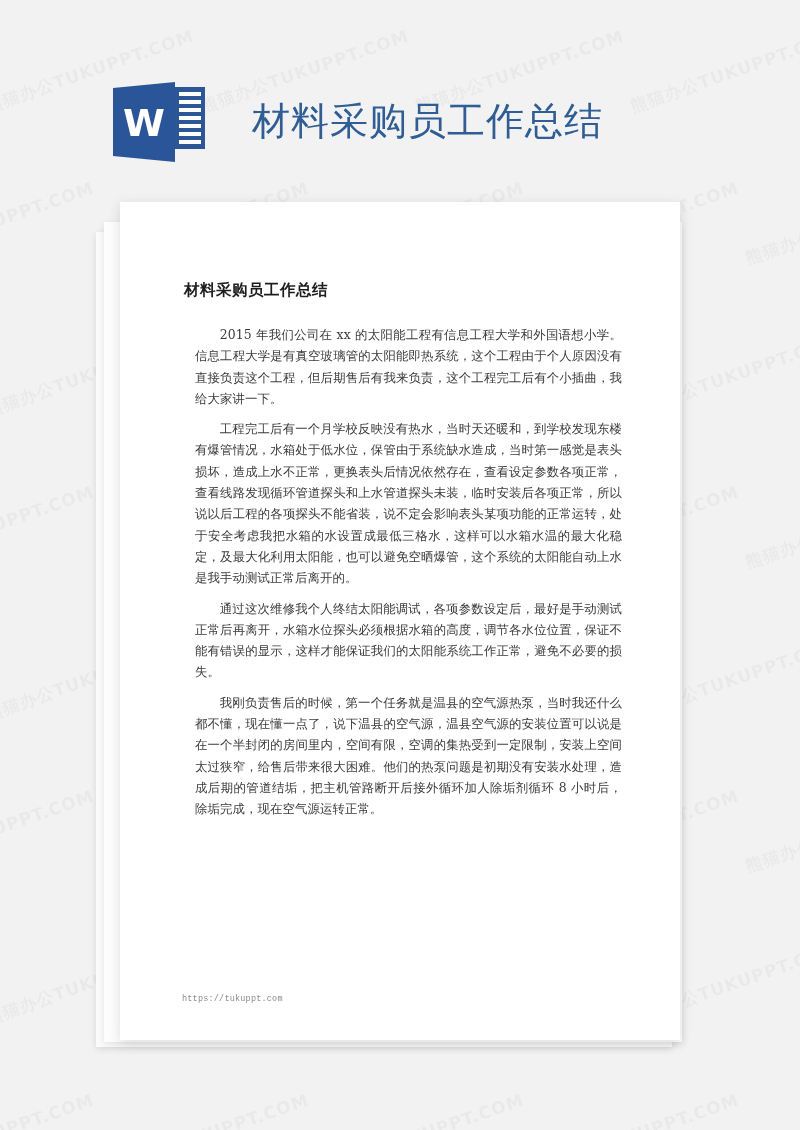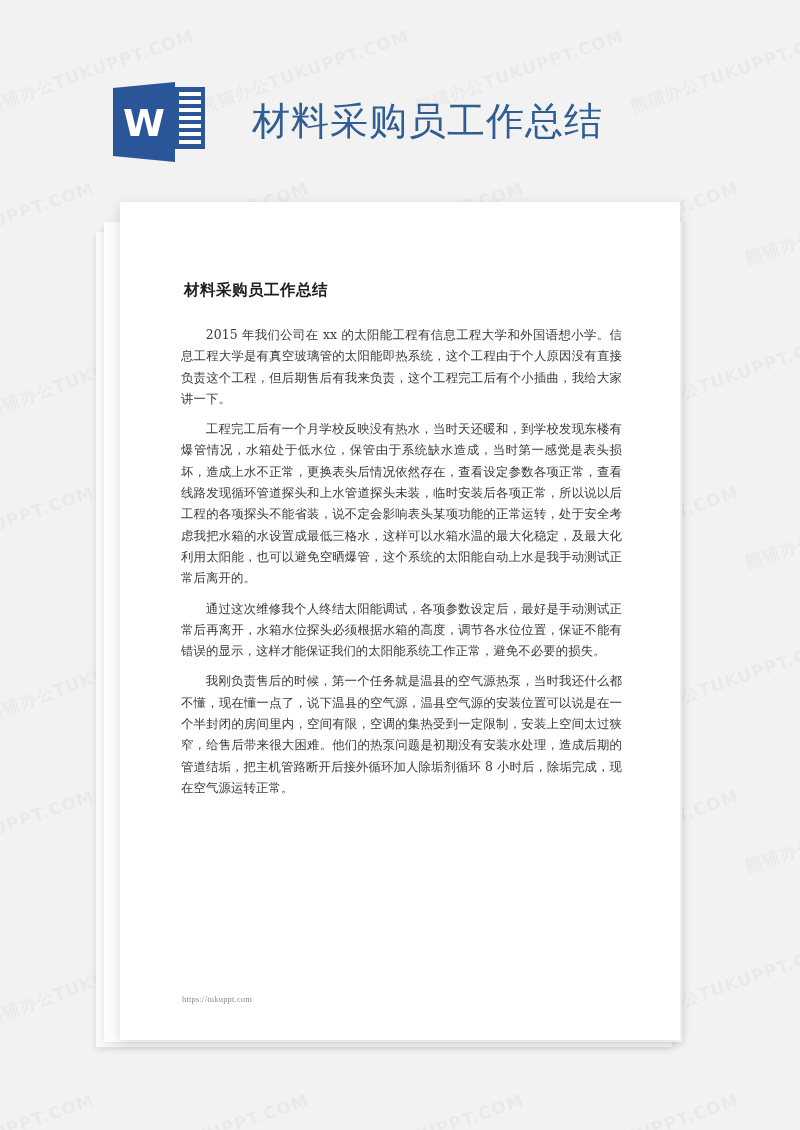--- a/index.html
+++ b/index.html
@@ -129,28 +129,28 @@
     width: 442px;
   }
   .para {
     font-family: "DejaVu Serif", "Liberation Serif", serif;
     font-size: 12.4px;
     line-height: 21.3px;
     color: #3a3a3a;
     text-align: justify;
     text-justify: inter-character;
     text-indent: 2em;
-    margin: 0 0 9px 1px;
+    margin: 0 0 9px 15px;
     letter-spacing: 0.1px;
   }
   #doc-url {
     position: absolute;
     left: 62px;
     top: 792px;
-    font-family: Liberation Serif, serif;
+    font-family: Liberation Mono, monospace;
     font-size: 8.5px;
     color: #8b8b8b;
     letter-spacing: 0.2px;
   }
 </style>
 </head>
 <body>
 
 <div id="watermark-layer">
     <span class="wm" style="left: -20px; top: 60px;">熊猫办公TUKUPPT.COM</span>

